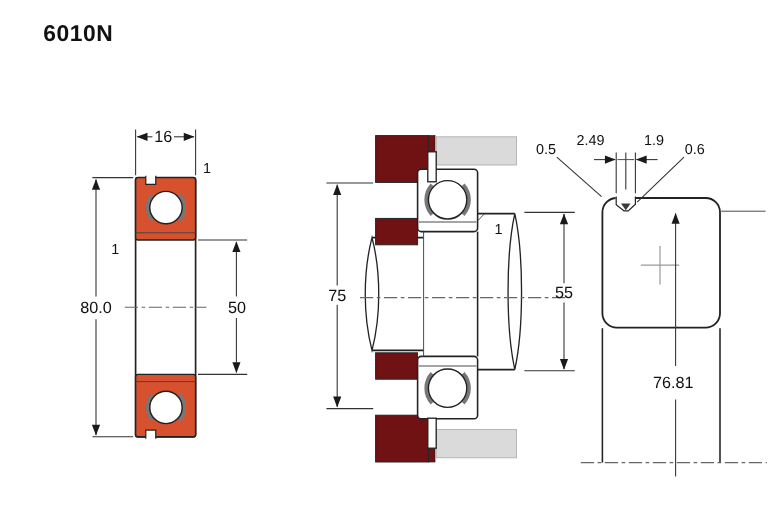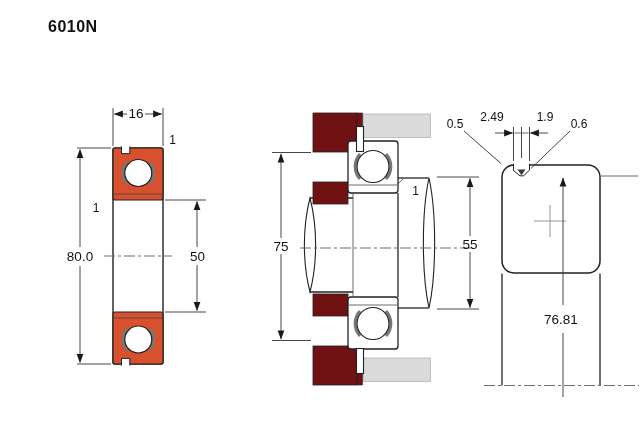--- a/index.html
+++ b/index.html
@@ -1,19 +1,19 @@
 <!DOCTYPE html>
 <html><head>
 <meta charset="utf-8">
 <style>
   html,body{margin:0;padding:0;background:#ffffff;}
   .stage{position:relative;width:640px;height:440px;background:#ffffff;overflow:hidden;
          font-family:"Liberation Sans",sans-serif;}
-  .title{position:absolute;left:36px;top:18px;font-size:16px;font-weight:bold;color:#111;
-         letter-spacing:.5px;margin-left:12px;}
+  .title{position:absolute;left:36px;top:18px;font-size:19px;font-weight:bold;color:#111;
+         letter-spacing:.5px;}
   svg{position:absolute;left:0;top:0;}
   .dim{font-family:"Liberation Sans",sans-serif;font-size:13.5px;fill:#111;}
   .dimsm{font-family:"Liberation Sans",sans-serif;font-size:12px;fill:#111;}
   .thin{stroke:#333;stroke-width:.9;fill:none;}
   .xline{stroke:#444;stroke-width:.8;fill:none;}
   .edge{stroke:#222;stroke-width:1.3;fill:none;}
   .cl{stroke:#666;stroke-width:.95;fill:none;stroke-dasharray:11 3 3 3;}
   .cage{stroke:#777;stroke-width:3;fill:none;}
 </style>
 </head>

